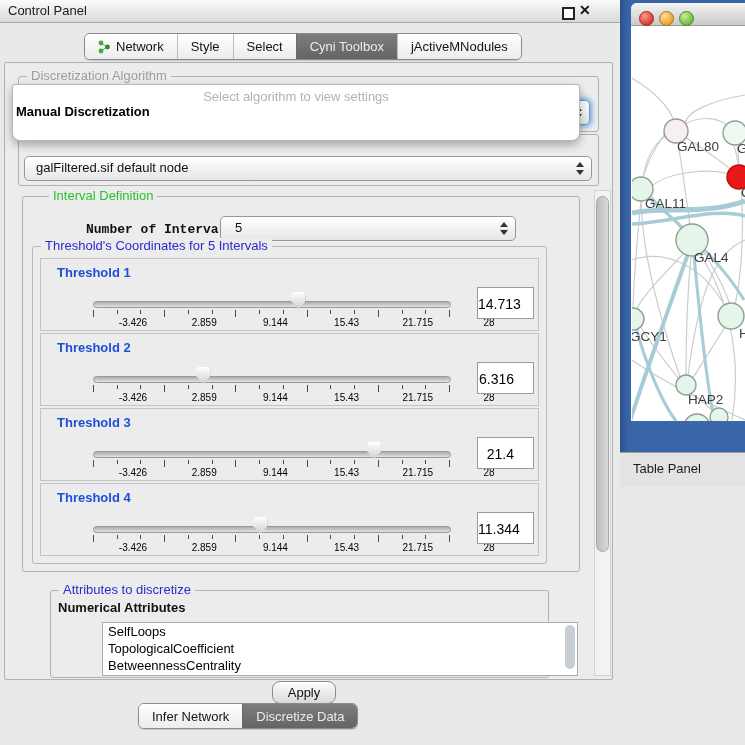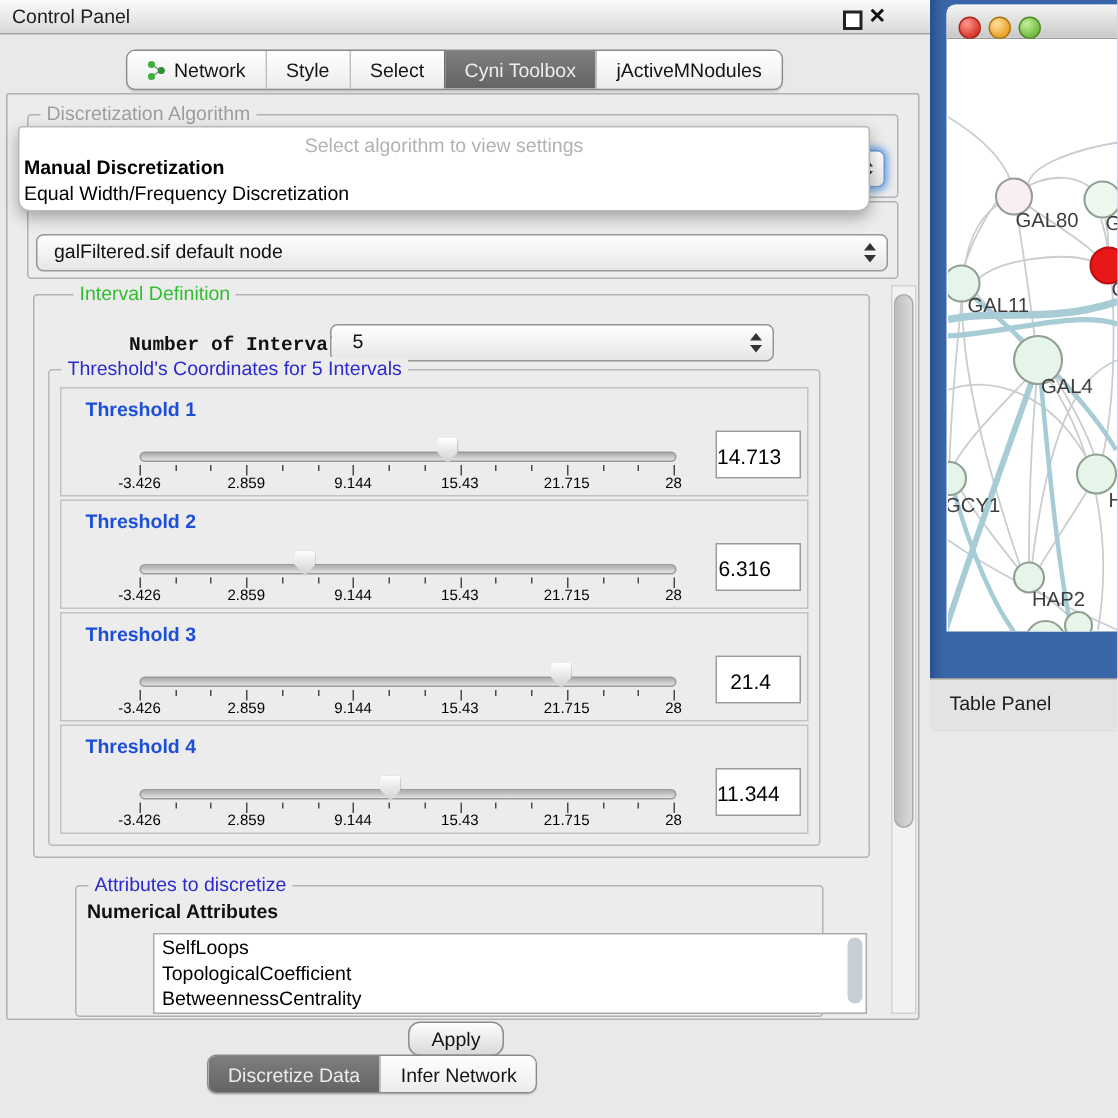--- a/index.html
+++ b/index.html
@@ -62,21 +62,21 @@
     border-radius:4px;background:linear-gradient(#ababab,#e3e3e3);}
   .t-handle{position:absolute;top:33px;width:14px;height:17px;
     background:linear-gradient(#ffffff,#cfcfcf);
     clip-path:polygon(10% 0,90% 0,100% 14%,100% 55%,50% 100%,0 55%,0 14%);
     filter:drop-shadow(0 0 1px rgba(0,0,0,.6));}
   .t-ticks{position:absolute;left:52px;top:50px;width:356px;height:9px;}
   .t-ticks i{position:absolute;top:1px;width:1px;background:#4a4a4a;}
   .t-ticks i.minor{height:4px;}
   .t-ticks i.major{height:7px;}
   .t-ticklabels{position:absolute;left:52px;top:58px;width:356px;height:12px;}
-  .t-ticklabels span{position:absolute;transform:translateX(-50%);font-size:10px;color:#000;white-space:nowrap;}
+  .t-ticklabels span{position:absolute;transform:translateX(-50%);font-size:10px;color:#000;white-space:nowrap;margin-left:40px;}
   .t-value{position:absolute;left:436px;top:28px;width:57px;height:32px;background:#fff;
     border:1px solid #9a9a9a;font-size:14px;color:#000;line-height:32px;text-align:right;padding-right:19px;box-sizing:border-box;}
   
   #attr-group{left:50px;top:590px;width:497px;height:86px;}
   #attr-group>.legend{color:#2a2ace;}
   #attr-sublabel{left:58px;top:600px;font-size:13px;font-weight:bold;color:#111;}
   #attr-list{left:66px;top:622px;width:474px;height:52px;background:#fff;border:1px solid #ababab;overflow:hidden;margin-left:36px;}
   #attr-list .li{padding:1px 0 1px 5px;font-size:13px;color:#000;line-height:15px;}
   #attr-sb{position:absolute;right:2px;top:2px;width:10px;height:44px;background:#c6cfd6;border-radius:5px;}
   #apply-btn{left:272px;top:681px;width:62px;height:21px;border:1px solid #8d8d8d;border-radius:8px;
@@ -141,21 +141,20 @@
 <div class="combo" id="algo-combo">
   <span class="stepper">
       <i class="up"></i>
       <i class="dn"></i>
     </span>
 </div>
 
 <div class="abs" id="popup">
   <div class="hint">Select algorithm to view settings</div>
   <div class="it b" style="top:19px">Manual Discretization</div>
-  <div class="it" style="top:36px">Equal Width/Frequency Discretization</div>
 </div>
 
 <div class="group" id="tabledata-group">
   <span class="legend">Table Data</span>
 </div>
 <div class="combo" id="tabledata-combo">
   <span class="val">galFiltered.sif default node</span>
   <span class="stepper">
       <i class="up"></i>
       <i class="dn"></i>
@@ -319,25 +318,25 @@
       <div class="li">SelfLoops</div>
       <div class="li">TopologicalCoefficient</div>
       <div class="li">BetweennessCentrality</div>
     </div>
   <div id="attr-sb"></div>
 </div>
 
 <div class="abs" id="apply-btn">Apply</div>
 
 <div class="abs tabbar" id="bottom-tabbar">
+    <div class="seg">
+      <span>Infer Network</span>
+    </div>
     <div class="seg sel">
       <span>Discretize Data</span>
-    </div>
-    <div class="seg">
-      <span>Infer Network</span>
     </div>
   </div>
 
 <div class="abs" id="blue-region"></div>
 <div class="abs" id="net-window">
   <div class="abs" id="net-titlebar">
     <span class="light" id="light-red"></span>
     <span class="light" id="light-yellow"></span>
     <span class="light" id="light-green"></span>
   </div>

